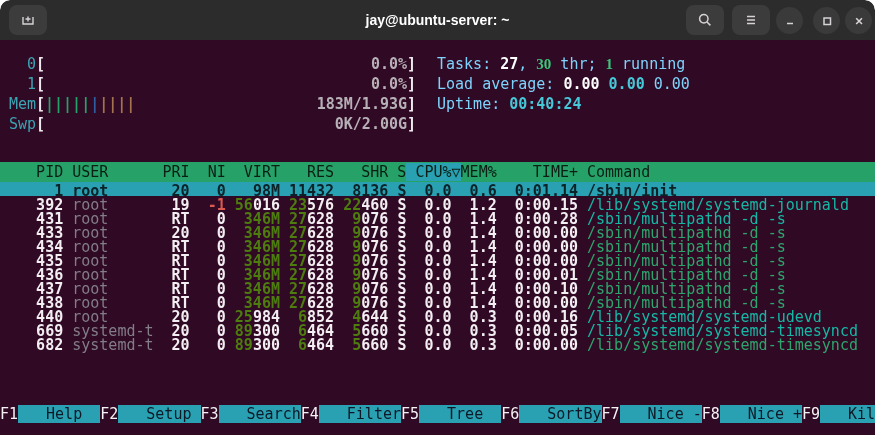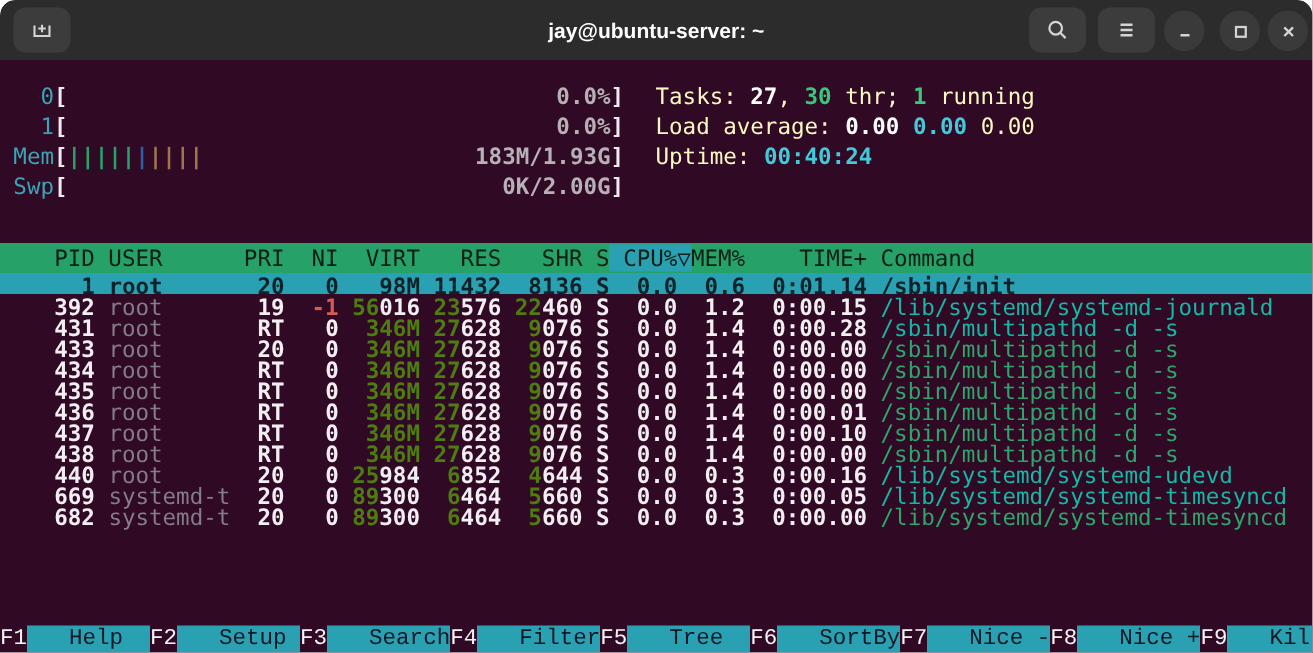--- a/index.html
+++ b/index.html
@@ -15,40 +15,40 @@
   .meters{position:absolute;left:8px;top:14px;}
   .meter{display:flex;height:20px;line-height:20px;}
   .m-label{display:inline-block;width:28px;text-align:right;color:#3aa4b4;}
   .m-brk{color:#efe9ef;font-weight:bold;}
   .m-inner{display:inline-block;width:362px;position:relative;font-weight:bold;}
   .m-bars{position:absolute;left:0;top:0;}
   .m-val{position:absolute;right:0;top:0;color:#b7b0b7;}
   .b-green{color:#26A269;}.b-blue{color:#2E5FA3;}.b-yellow{color:#A2734C;}
   .info{position:absolute;left:437px;top:14px;}
   .info div{height:20px;line-height:20px;}
-  .c-cyan{color:#fef9c3;}
+  .c-cyan{color:#7dd3fc;}
   .c-bcyan{color:#45c8d8;font-weight:bold;}
   .c-bw{color:#ffffff;font-weight:bold;}
-  .c-bgreen{color:#3cc57c;font-weight:bold;}
+  .c-bgreen{color:#3cc57c;font-weight:bold;font-family:Liberation Serif, serif;}
   .c-gray{color:#837d88;}
   .c-green{color:#2da56d;}
   .c-red{color:#d85a50;font-weight:bold;}
   .c-num{color:#f2eef2;font-weight:bold;}
   .c-c{color:#4d7c0f;font-weight:bold;}
   .c-w{color:#14b8a6;}
   
   .table{position:absolute;left:0;right:0;top:122px;}
   .thead{height:20px;line-height:20px;background:#26A269;color:#0b1f14;font-weight:normal;}
   .thead span{color:#0b1f14;}
   .thead .sort{background:#2AA1B3;}
   .prow{height:14px;line-height:19.6px;}
   .prow.sel{background:#2AA1B3;}
   .prow.sel span{color:#0b2328 !important;font-weight:bold;}
   
-  .fkeys{position:absolute;left:0;right:0;bottom:0;height:18px;line-height:18px;display:flex;font-family:Liberation Mono, monospace;}
+  .fkeys{position:absolute;left:0;right:0;bottom:12px;height:18px;line-height:18px;display:flex;}
   .fk{display:flex;}
   .fk-key{color:#f5f2f4;}
   .fk-label{background:#2AA1B3;color:#0d1926;padding-left:28px;}
   .fk-fill{flex:1;background:#2AA1B3;}
 </style>
 </head>
 <body>
 
 <div class="window">
 

